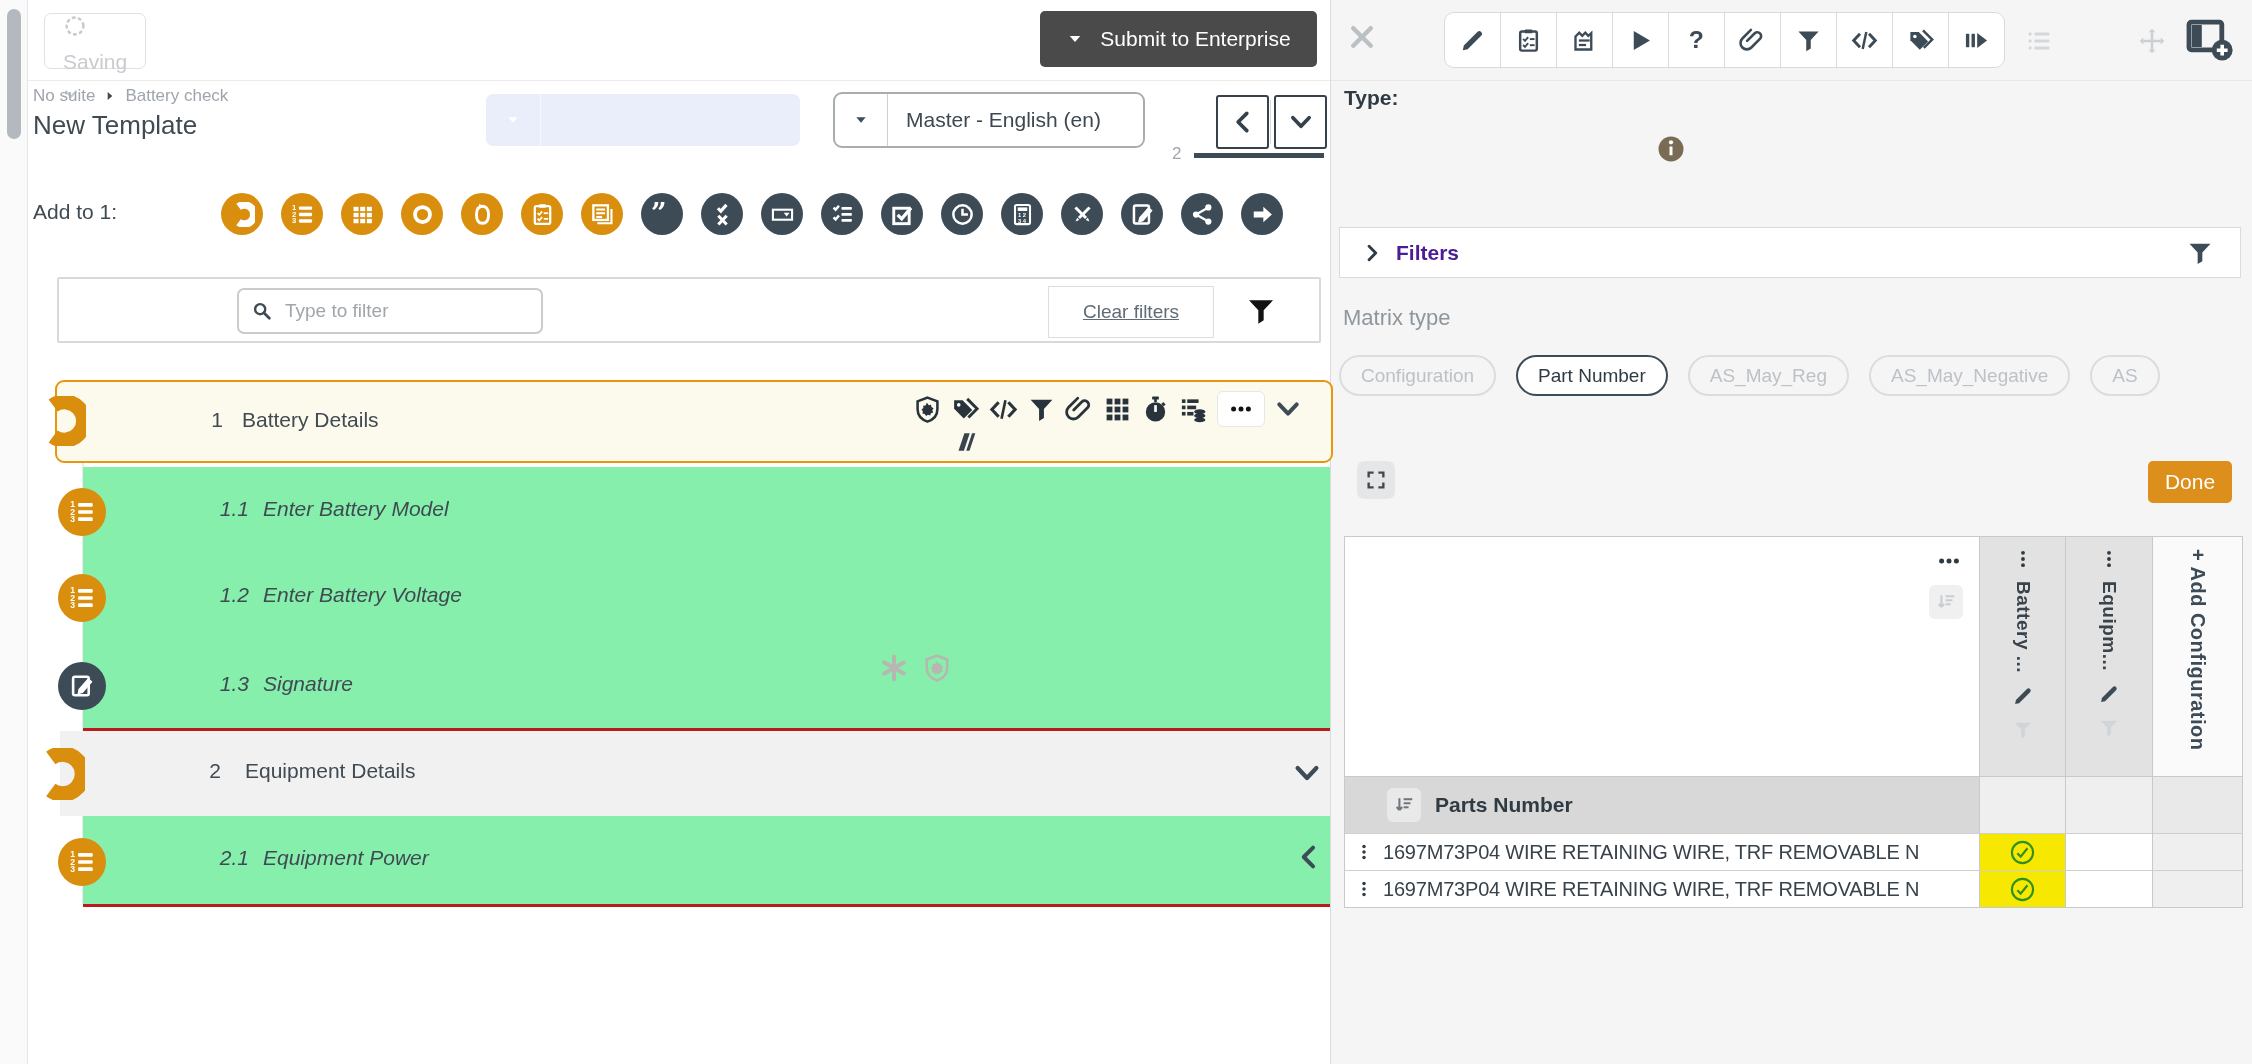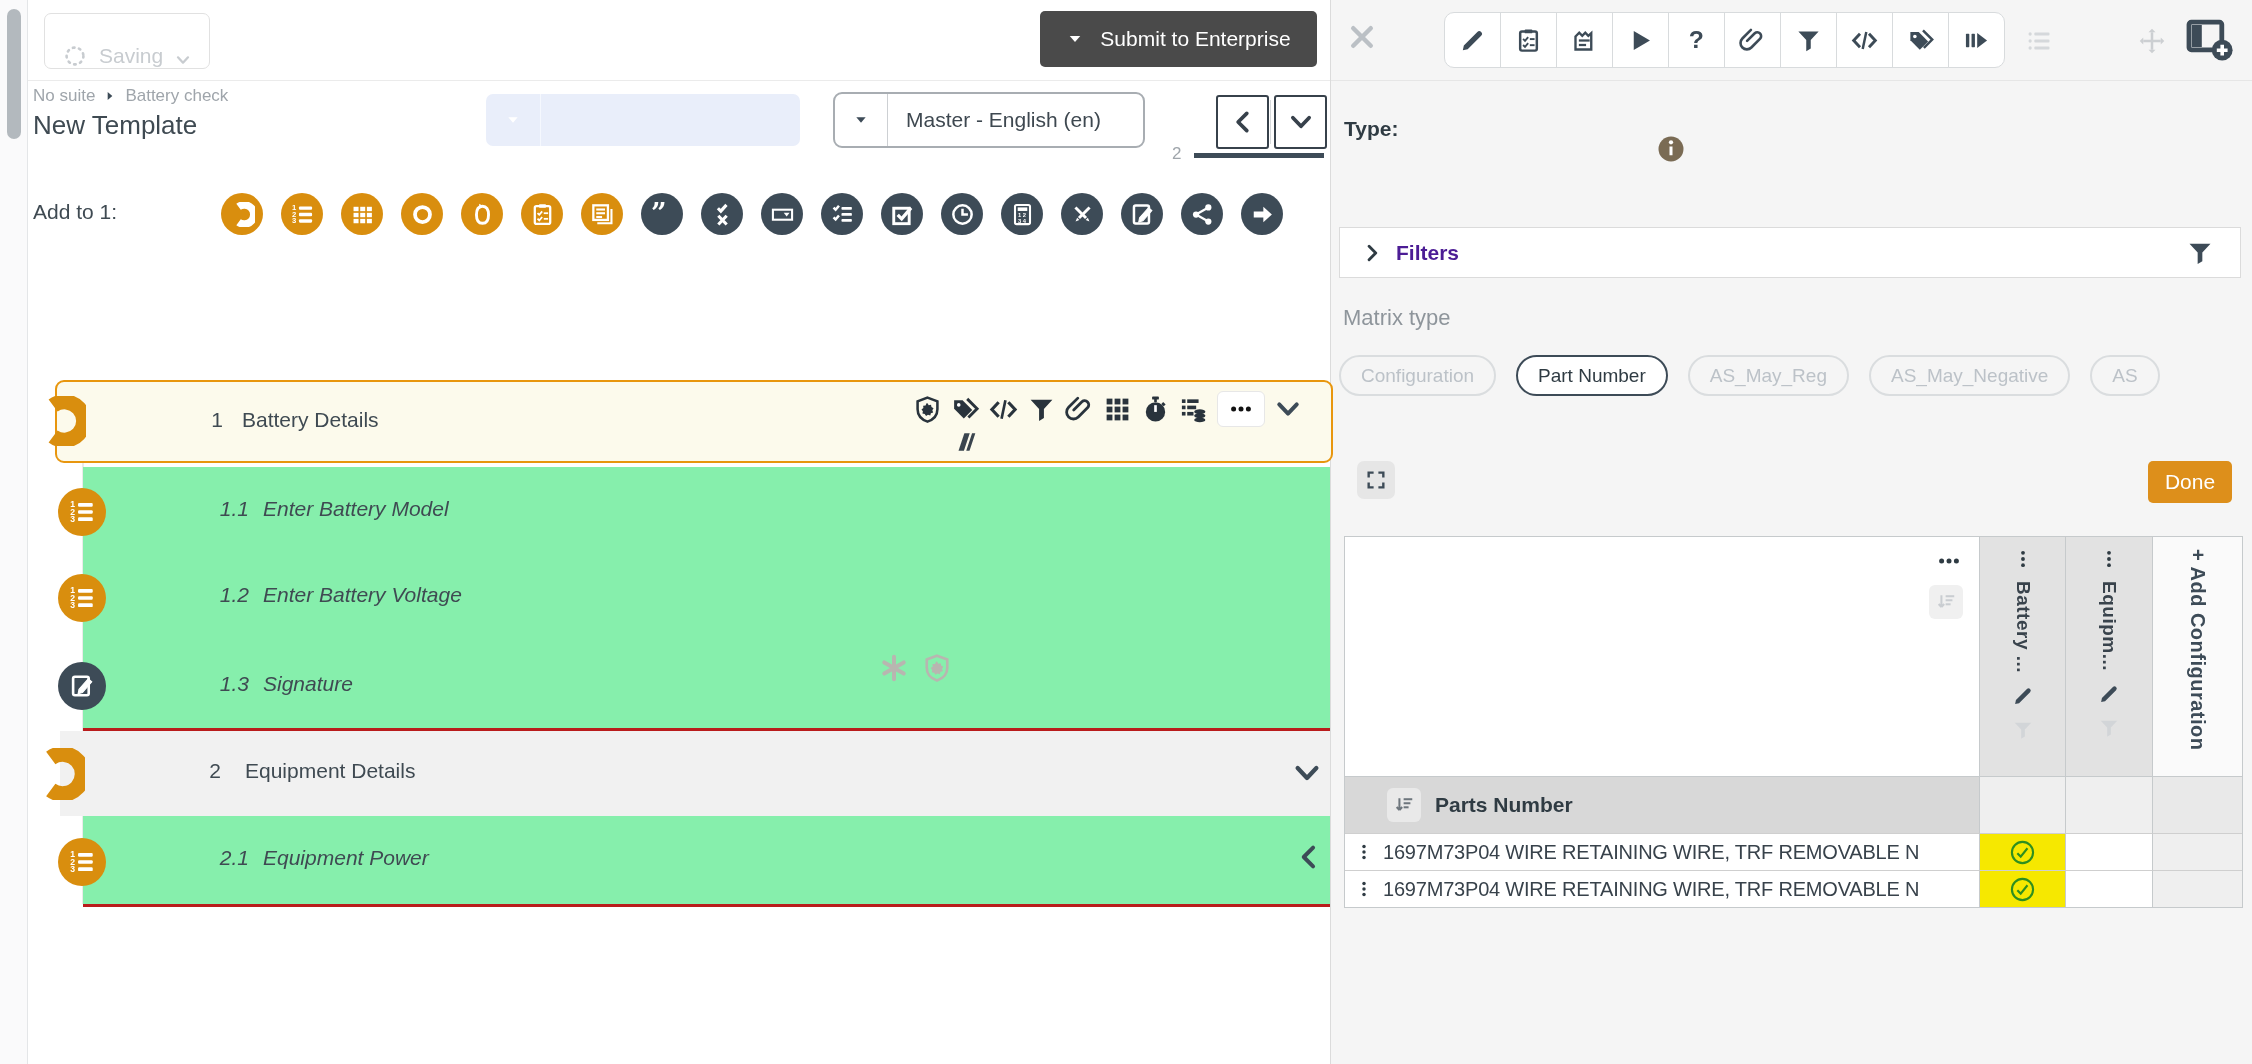--- a/index.html
+++ b/index.html
@@ -8,21 +8,21 @@
   [data-icon]{display:inline-flex;align-items:center;justify-content:center;flex:0 0 auto;}
   [data-icon] svg{width:100%;height:100%;display:block;}
 
   
   #scrollstrip{left:0;top:0;width:27px;height:1064px;background:#FAFAFB;border-right:1px solid #E4E6E8;}
   #scrollthumb{position:absolute;left:7px;top:9px;width:14px;height:130px;background:#B3B9BE;border-radius:8px;}
 
   
   #leftpanel{left:28px;top:0;width:1302px;height:1064px;background:#fff;}
   #topbar-divider{left:0;top:80px;width:1302px;border-top:1px solid #EBEBEB;}
-  #saving-btn{left:16px;top:13px;height:54px;display:flex;align-items:flex-end;gap:12px;padding:0 18px;border:1px solid #E1E1E1;border-radius:7px;color:#C8CCD0;font-size:21px;background:#fff;}
+  #saving-btn{left:16px;top:13px;height:54px;display:flex;align-items:flex-start;gap:12px;padding:0 18px;border:1px solid #E1E1E1;border-radius:7px;color:#C8CCD0;font-size:21px;background:#fff;flex-direction:column;}
   #submit-btn{left:1012px;top:11px;width:277px;height:56px;background:#4A4A4A;border-radius:5px;color:#fff;font-size:21px;display:flex;align-items:center;justify-content:center;gap:16px;border:none;cursor:pointer;}
   #breadcrumb{left:5px;top:86px;display:flex;align-items:center;gap:8px;font-size:17px;color:#9FA5AB;}
   #page-title{left:5px;top:110px;font-size:26px;color:#3F4A52;}
   #blue-dd{left:458px;top:94px;width:314px;height:52px;background:#E9EEFA;border-radius:7px;display:flex;align-items:stretch;}
   #blue-dd .cap{width:54px;display:flex;align-items:center;justify-content:center;border-right:1px solid #F5F8FE;color:#fff;}
   #lang-select{left:805px;top:92px;width:312px;height:56px;border:2px solid #A8ADB2;border-radius:9px;background:#fff;display:flex;align-items:center;box-sizing:border-box;}
   #lang-select .cap{width:52px;height:100%;display:flex;align-items:center;justify-content:center;border-right:1px solid #CDD0D3;color:#3D4B57;}
   #lang-select .val{padding-left:18px;font-size:21px;color:#3E4850;}
   .pagerbtn{top:95px;width:53px;height:54px;background:#fff;border:2px solid #37414B;border-radius:3px;display:flex;align-items:center;justify-content:center;color:#37414B;box-sizing:border-box;}
   #pager-prev{left:1188px;}
@@ -75,21 +75,21 @@
   #rp-topline{left:0;top:80px;width:922px;border-top:1px solid #E6E6E6;}
   #rp-close{left:16px;top:22px;color:#BBC0C5;cursor:pointer;}
   #tb-group{left:113px;top:12px;display:flex;}
   .tbb{width:57px;height:56px;background:#fff;border:1px solid #D8DBDD;margin-left:-1px;display:flex;align-items:center;justify-content:center;color:#3D4B57;cursor:pointer;padding:0;}
   .tbb.first{border-radius:10px 0 0 10px;margin-left:0;}
   .tbb.last{border-radius:0 10px 10px 0;}
   #rp-list-dis{left:694px;top:27px;color:#D5D8DB;}
   #rp-move-dis{left:806px;top:26px;color:#CCCFD2;}
   #rp-tableplus{left:854px;top:15px;color:#3D4B57;cursor:pointer;}
 
-  #type-label{left:13px;top:86px;font-size:21px;font-weight:bold;color:#2F3B43;margin-top:31px;}
+  #type-label{left:13px;top:86px;font-size:21px;font-weight:bold;color:#2F3B43;}
   #type-select{left:13px;top:124px;width:297px;height:47px;background:#fff;border:1px solid #ECECEC;border-radius:8px;display:flex;align-items:center;justify-content:space-between;padding:0 22px 0 26px;box-sizing:border-box;font-size:20px;color:#3E4850;cursor:pointer;}
   #type-info{left:325px;top:134px;width:30px;height:30px;color:#7A6B54;cursor:pointer;}
 
   #filters-box{left:8px;top:227px;width:902px;height:51px;background:#fff;border:1px solid #DBDBDB;box-sizing:border-box;display:flex;align-items:center;cursor:pointer;}
   #filters-box .chev{margin-left:22px;color:#2F3B43;}
   #filters-box .lbl{margin-left:14px;font-size:21px;font-weight:bold;color:#4c1d95;}
   #filters-box .fun{position:absolute;right:26px;color:#3D4B57;}
 
   #matrix-label{left:12px;top:305px;font-size:22px;color:#8E959B;}
   #pills{left:8px;top:355px;display:flex;gap:20px;}
@@ -376,20 +376,37 @@
         </span>
         <span class="circ dark">
           <span data-icon="arrow-right" style="width:25px;height:25px">
             <svg viewBox="0 0 24 24" fill="currentColor" xmlns="http://www.w3.org/2000/svg">
               <path d="M3.6 9.2h9.2V4.6L21 12l-8.2 7.4v-4.6H3.6z"></path>
             </svg>
           </span>
         </span>
       </div>
 
+    <div id="filter-bar" class="abs">
+      <div id="search-box">
+        <span data-icon="search" style="width:22px;height:22px">
+            <svg viewBox="0 0 24 24" fill="currentColor" xmlns="http://www.w3.org/2000/svg">
+              <circle cx="10" cy="10" r="5.5" fill="none" stroke="currentColor" stroke-width="2.6"></circle>
+              <path d="M14 14l6 6" fill="none" stroke="currentColor" stroke-width="3" stroke-linecap="round"></path>
+            </svg>
+          </span>
+        <input id="filter-input" type="text" placeholder="Type to filter" style="">
+      </div>
+      <div id="clear-box">Clear filters</div>
+      <span id="filterbar-funnel" data-icon="funnel" style="width:32px;height:32px">
+          <svg viewBox="0 0 24 24" fill="currentColor" xmlns="http://www.w3.org/2000/svg">
+            <path d="M3 4h18l-7 7.5V19l-4 2.5v-10z"></path>
+          </svg>
+        </span>
+    </div>
 
     <div id="connector" class="abs"></div>
 
     <div id="row-battery" class="abs">
       <span class="num">1</span>
       <span class="lbl">Battery Details</span>
       <div id="battery-actions">
           <span data-icon="shield-gear" style="width:29px;height:29px">
             <svg viewBox="0 0 24 24" fill="currentColor" xmlns="http://www.w3.org/2000/svg">
               <path d="M12 2.2l8.2 3v6.6c0 5-3.4 8.6-8.2 10.2-4.8-1.6-8.2-5.2-8.2-10.2V5.2z" fill="none" stroke="currentColor" stroke-width="2.1"></path>

